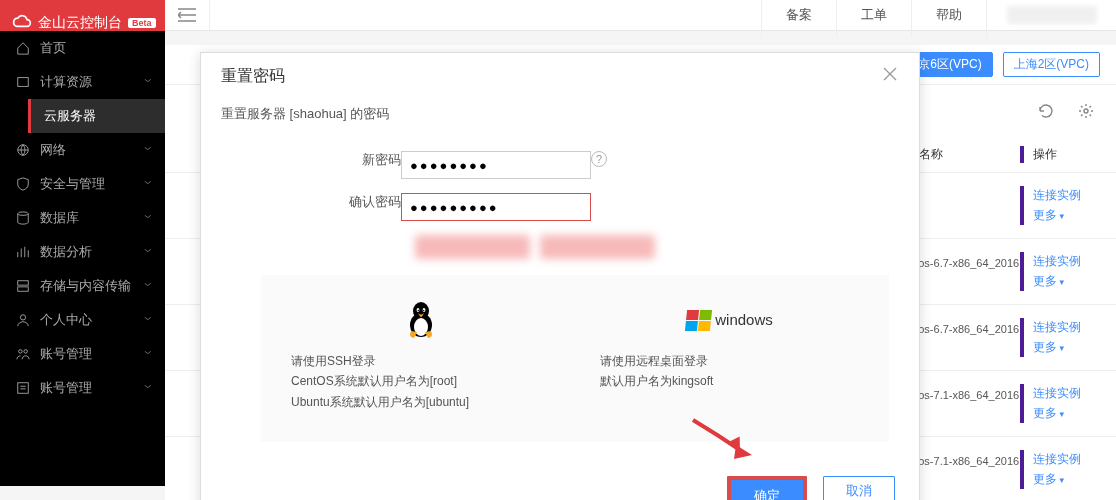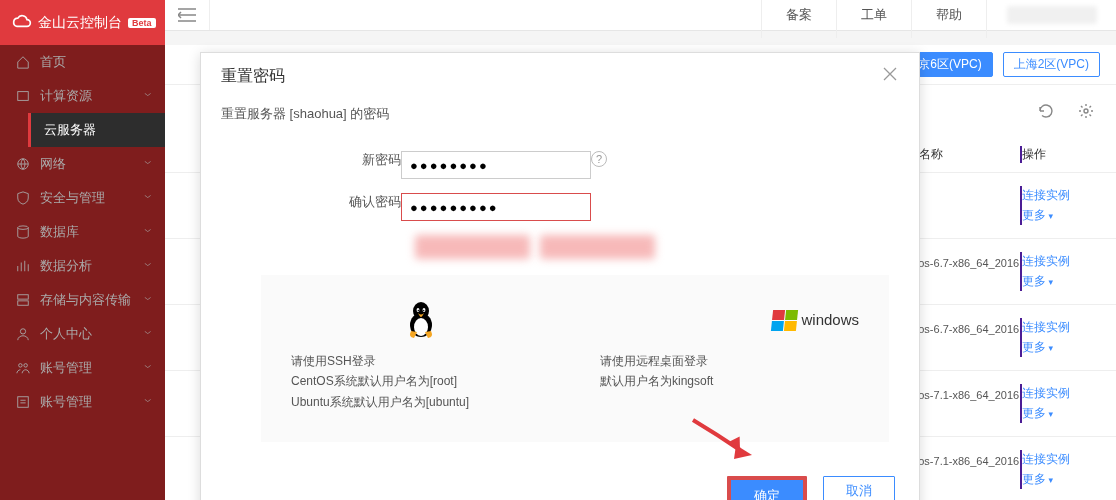--- a/index.html
+++ b/index.html
@@ -12,37 +12,37 @@
 .beta { background: #fff; color: #e03a3e; font-size: 9px; padding: 0 4px; border-radius: 2px; font-weight: bold; }
 .hamburger { width: 45px; display: flex; align-items: center; justify-content: center; border-right: 1px solid #eee; }
 .hamburger svg { width: 18px; height: 14px; }
 .top-spacer { flex: 1; }
 .top-links { display: flex; align-items: center; }
 .top-link { padding: 0 24px; font-size: 13px; color: #555; border-left: 1px solid #eee; height: 45px; display: flex; align-items: center; }
 .top-user { width: 130px; height: 45px; border-left: 1px solid #eee; display: flex; align-items: center; justify-content: center; }
 .user-blur { width: 90px; height: 18px; background: #f0f0f0; filter: blur(2px); border-radius: 3px; }
 
 
-.sidebar { position: absolute; left: 0; top: 45px; width: 165px; height: calc(500px - 45px); background: #7f1d1d; color: #aaa; font-size: 13px; }
+.sidebar { position: absolute; left: 0; top: 31px; width: 165px; height: calc(500px - 45px); background: #000000; color: #aaa; font-size: 13px; }
 .sidebar-item { display: flex; align-items: center; height: 34px; padding-left: 16px; gap: 10px; cursor: pointer; }
 .sidebar-item.active { background: #2d2d2d; color: #fff; border-left: 3px solid #e03a3e; padding-left: 13px; }
 .sidebar-item .chev { margin-left: auto; margin-right: 12px; font-size: 10px; transform: scaleX(0.7); }
 .sidebar-item svg { width: 14px; height: 14px; flex-shrink: 0; }
 .sidebar-sub { padding-left: 40px; margin-left: 28px; }
 
 
 .main { position: absolute; left: 165px; top: 45px; right: 0; bottom: 0; background: #fff; }
 .main-toolbar { height: 40px; display: flex; align-items: center; padding: 0 16px; border-bottom: 1px solid #eee; justify-content: flex-end; gap: 10px; }
 .region-btn { border: 1px solid #3b8cff; color: #3b8cff; padding: 3px 10px; font-size: 12px; border-radius: 2px; }
 .region-btn.active { background: #3b8cff; color: #fff; }
 .icon-btn { width: 28px; height: 28px; display: flex; align-items: center; justify-content: center; }
 .main-table-head { display: flex; height: 36px; align-items: center; border-bottom: 1px solid #eee; font-size: 12px; color: #333; padding-right: 16px; }
 .col-id { width: 80px; text-align: center; }
 .col-image { width: 130px; padding-left: 4px; border-left: 1px solid #eee; }
-.col-op { width: 80px; padding-left: 0; border-left: 2px solid #4c1d95; }
+.col-op { width: 80px; padding-left: 9px; border-left: 4px solid #4c1d95; }
 .main-row { display: flex; min-height: 66px; align-items: center; border-bottom: 1px solid #eee; font-size: 12px; padding-right: 16px; }
 .main-row .col-image { font-size: 11px; color: #555; line-height: 1.4; word-break: break-all; }
 .op-link { color: #3b8cff; font-size: 12px; line-height: 1.6; }
 .op-more::after { content: " ▾"; font-size: 9px; }
 .row-pad { flex: 1; }
 .modal { position: absolute; left: 200px; top: 52px; width: 720px; background: #fff; border: 1px solid #ddd; box-shadow: 0 2px 12px rgba(0,0,0,0.15); }
 .modal-head { display: flex; align-items: center; height: 46px; padding: 0 20px; font-size: 16px; color: #333; }
 .modal-close { margin-left: auto; cursor: pointer; }
 .modal-close svg { width: 18px; height: 18px; }
 .modal-sub { padding: 6px 20px 14px; font-size: 13px; color: #555; }
@@ -51,21 +51,21 @@
 .form-input { width: 190px; height: 28px; border: 1px solid #ccc; padding: 0 8px; font-size: 13px; letter-spacing: 2px; }
 .form-input.err { border: 1px solid #d94c4c; }
 .help-icon { width: 16px; height: 16px; border: 1px solid #bbb; border-radius: 50%; color: #999; font-size: 11px; display: flex; align-items: center; justify-content: center; }
 .blur-row { margin-left: 214px; width: 240px; height: 24px; display: flex; gap: 10px; }
 .blur-row span { flex: 1; background: #f7b9b9; filter: blur(4px); border-radius: 3px; }
 
 .os-box { margin: 16px 30px 20px 60px; background: #fafafa; padding: 24px 30px 30px; display: flex; gap: 50px; }
 .os-col { flex: 1; font-size: 12px; color: #555; line-height: 1.7; }
 .os-logo { height: 42px; display: flex; align-items: center; justify-content: center; margin-bottom: 10px; gap: 4px; }
 .os-logo.linux svg { width: 34px; height: 38px; }
-.os-logo.win { color: #333; font-size: 15px; justify-content: flex-end; }
+.os-logo.win { color: #333; font-size: 15px; }
 .os-logo.win .winflag { display: grid; grid-template-columns: 12px 12px; grid-template-rows: 10px 10px; gap: 1px; transform: skewX(-6deg); }
 .winflag span:nth-child(1){background:#e03a3e;} .winflag span:nth-child(2){background:#7cbb00;}
 .winflag span:nth-child(3){background:#00a4ef;} .winflag span:nth-child(4){background:#ffb900;}
 
 .modal-foot { display: flex; justify-content: flex-end; gap: 16px; padding: 14px 24px 20px; }
 .btn { width: 72px; height: 30px; font-size: 13px; border-radius: 1px; cursor: pointer; }
 .btn-primary { background: #3b8cff; color: #fff; border: 4px solid #d94c4c; width: 80px; height: 38px; line-height: 1; }
 .btn-default { background: #fff; border: 1px solid #3b8cff; color: #3b8cff; }
 
 

